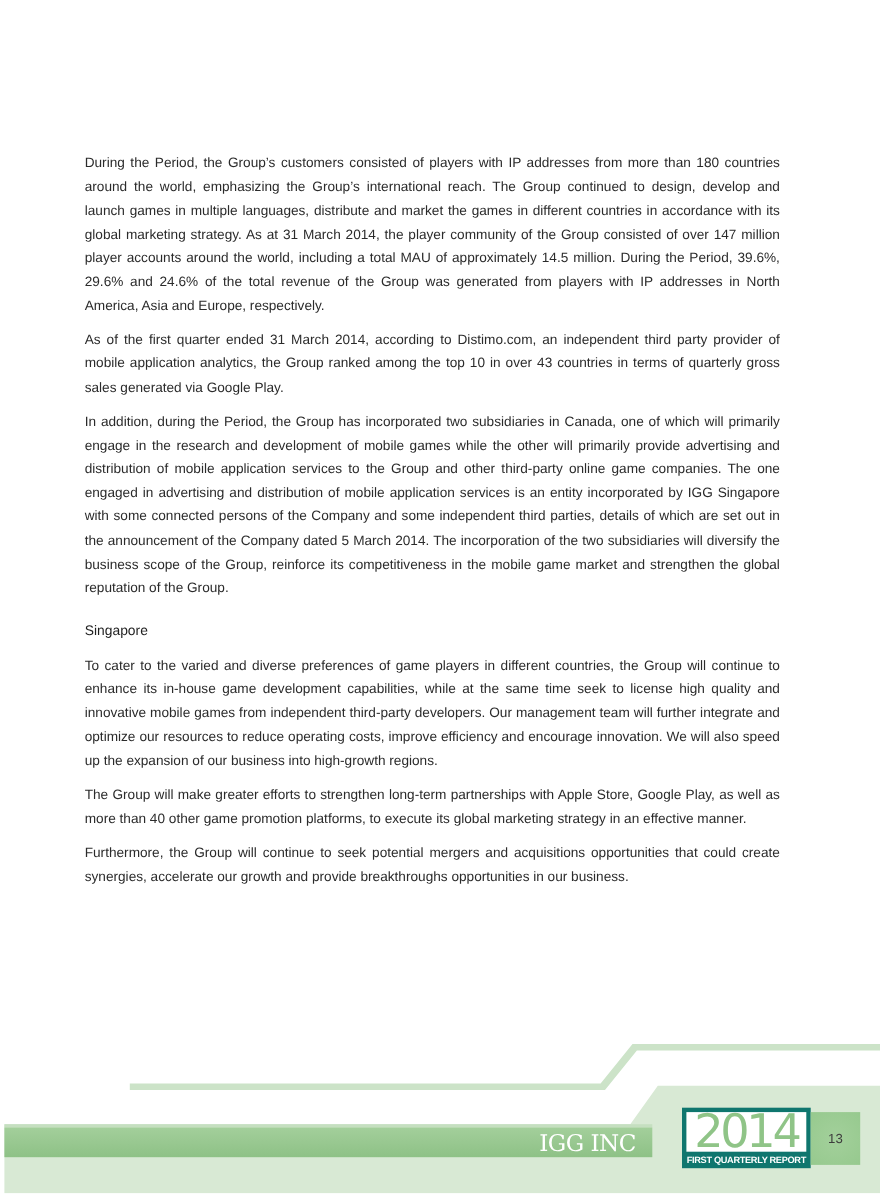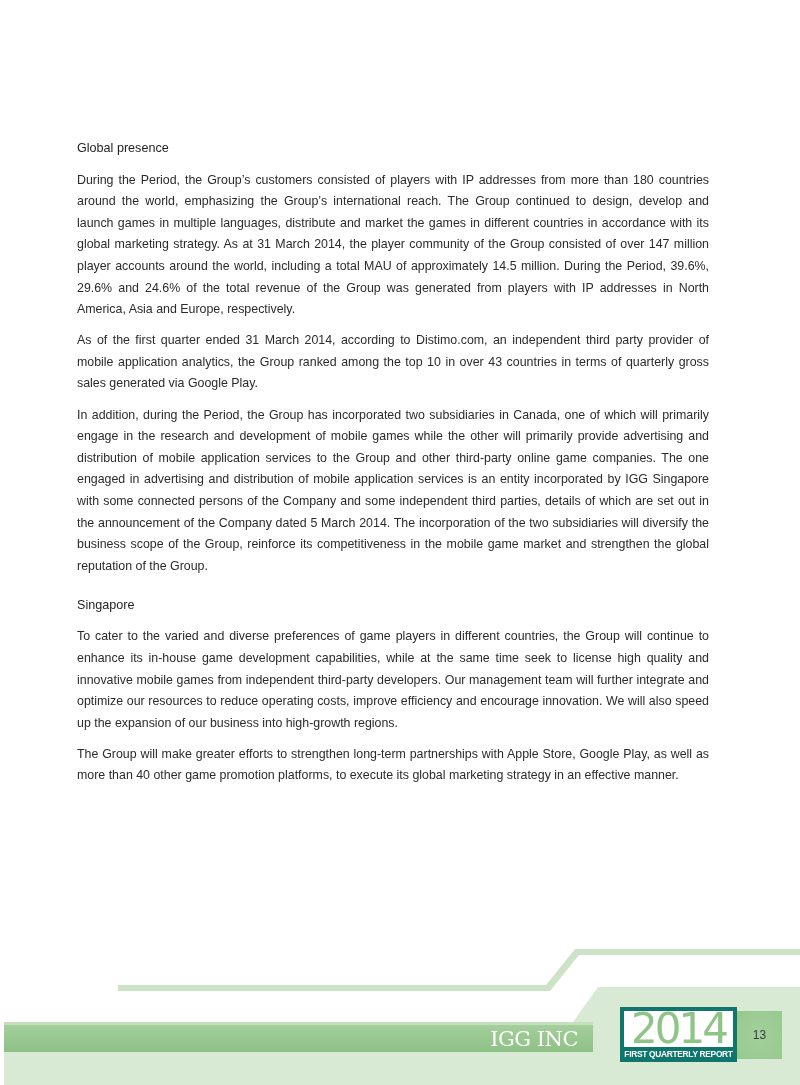--- a/index.html
+++ b/index.html
@@ -55,28 +55,28 @@
   }
   .page-num {
     display: block; line-height: 48px; font-size: 12px; color: #3d3d3d;
     font-family: "Liberation Sans", sans-serif;
   }
 </style>
 </head>
 <body>
 
 <div class="content">
-  <h3 class="section-heading">Global presence</h3>
   <p class="para">During the Period, the Group’s customers consisted of players with IP addresses from more than 180 countries around the world, emphasizing the Group’s international reach. The Group continued to design, develop and launch games in multiple languages, distribute and market the games in different countries in accordance with its global marketing strategy. As at 31 March 2014, the player community of the Group consisted of over 147 million player accounts around the world, including a total MAU of approximately 14.5 million. During the Period, 39.6%, 29.6% and 24.6% of the total revenue of the Group was generated from players with IP addresses in North America, Asia and Europe, respectively.</p>
   <p class="para">As of the first quarter ended 31 March 2014, according to Distimo.com, an independent third party provider of mobile application analytics, the Group ranked among the top 10 in over 43 countries in terms of quarterly gross sales generated via Google Play.</p>
   <p class="para">In addition, during the Period, the Group has incorporated two subsidiaries in Canada, one of which will primarily engage in the research and development of mobile games while the other will primarily provide advertising and distribution of mobile application services to the Group and other third-party online game companies. The one engaged in advertising and distribution of mobile application services is an entity incorporated by IGG Singapore with some connected persons of the Company and some independent third parties, details of which are set out in the announcement of the Company dated 5 March 2014. The incorporation of the two subsidiaries will diversify the business scope of the Group, reinforce its competitiveness in the mobile game market and strengthen the global reputation of the Group.</p>
   <div class="section-gap"></div>
   <h3 class="section-heading">Singapore</h3>
   <p class="para">To cater to the varied and diverse preferences of game players in different countries, the Group will continue to enhance its in-house game development capabilities, while at the same time seek to license high quality and innovative mobile games from independent third-party developers. Our management team will further integrate and optimize our resources to reduce operating costs, improve efficiency and encourage innovation. We will also speed up the expansion of our business into high-growth regions.</p>
   <p class="para">The Group will make greater efforts to strengthen long-term partnerships with Apple Store, Google Play, as well as more than 40 other game promotion platforms, to execute its global marketing strategy in an effective manner.</p>
+  <p class="para">Furthermore, the Group will continue to seek potential mergers and acquisitions opportunities that could create synergies, accelerate our growth and provide breakthroughs opportunities in our business.</p>
 </div>
 
 <div class="footer">
   <svg width="800" height="1085" viewBox="0 0 800 1085">
 
     <polygon points="118,985 546,985 575,949 800,949 800,955 579,955 550,991 118,991" fill="#cce3c8"></polygon>
 
     <polygon points="598,987 800,987 800,1085 4,1085 4,1022 573,1022" fill="#d8e9d4"></polygon>
 
     <rect x="4" y="1022" width="589" height="3" fill="#c5dfc0"></rect>

